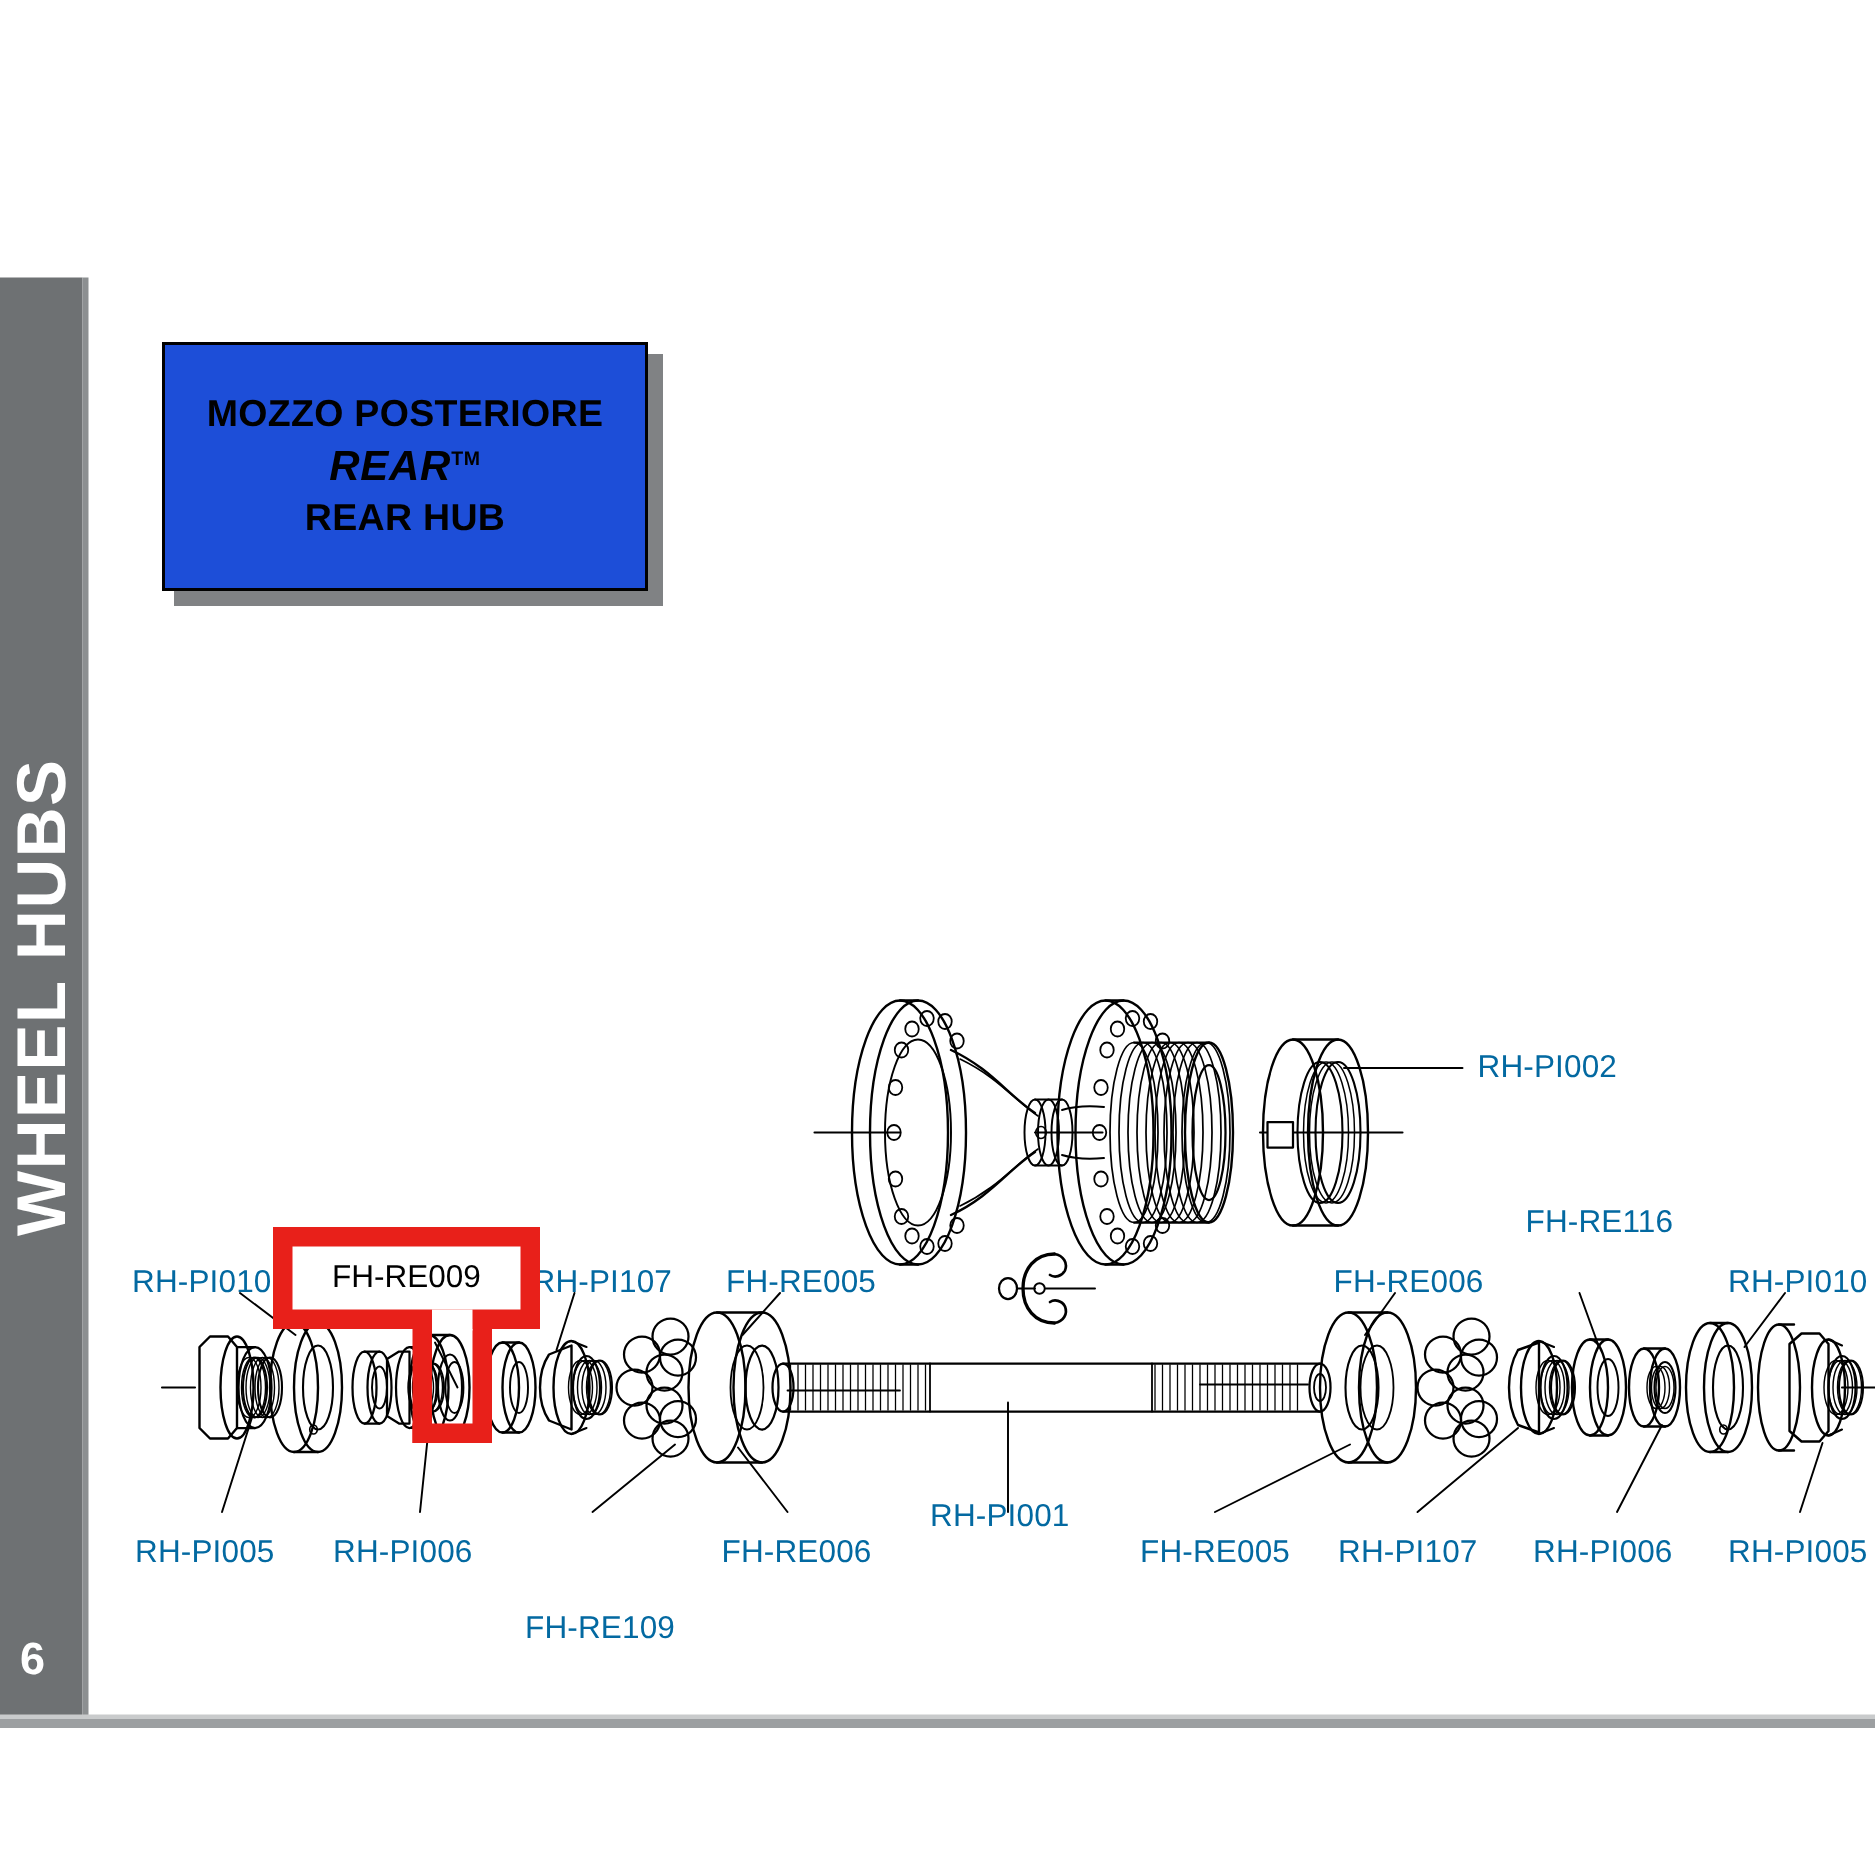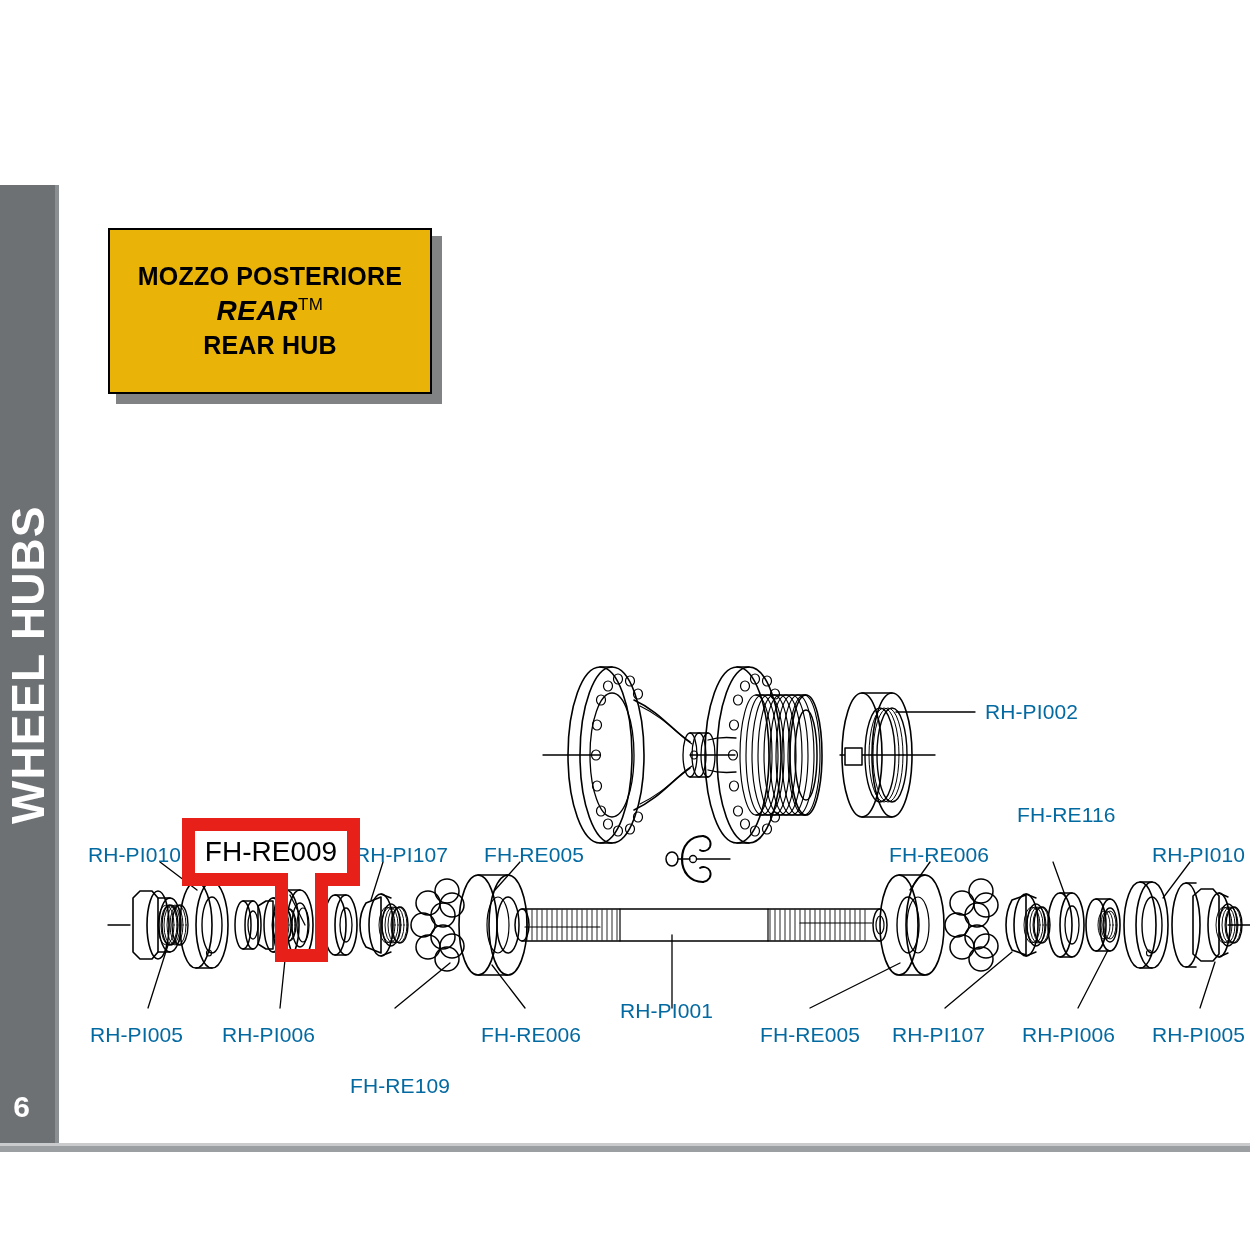--- a/index.html
+++ b/index.html
@@ -96,21 +96,21 @@
     width: 326px;
     height: 168px;
     background: #808284;
   }
   #title-card {
     position: absolute;
     left: 108px;
     top: 228px;
     width: 324px;
     height: 166px;
-    background: #eab308;
+    background: #1d4ed8;
     border: 2px solid #000000;
     box-sizing: border-box;
     display: flex;
     flex-direction: column;
     align-items: center;
     justify-content: center;
     gap: 4px;
   }
   .title-line-1 {
     font-size: 25px;
@@ -120,24 +120,24 @@
   }
   .title-line-2 {
     font-size: 28px;
     font-weight: bold;
     font-style: italic;
     color: #000000;
     letter-spacing: 0.5px;
     position: relative;
   }
   .title-tm {
-    font-size: 17px;
+    font-size: 13px;
     font-style: normal;
     vertical-align: super;
-    font-weight: normal;
+    font-weight: bold;
   }
   .title-line-3 {
     font-size: 25px;
     font-weight: bold;
     color: #000000;
     letter-spacing: 0.2px;
   }
 
   
   #diagram {
@@ -189,21 +189,21 @@
   }
   .hl-label-text {
     position: absolute;
     left: 182px;
     top: 818px;
     width: 178px;
     height: 68px;
     display: flex;
     align-items: center;
     justify-content: center;
-    font-size: 28px;
+    font-size: 21px;
     color: #000000;
     z-index: 6;
   }
 </style>
 </head>
 <body>
 
 <div id="page">
 
   <div id="side-tab"></div>

